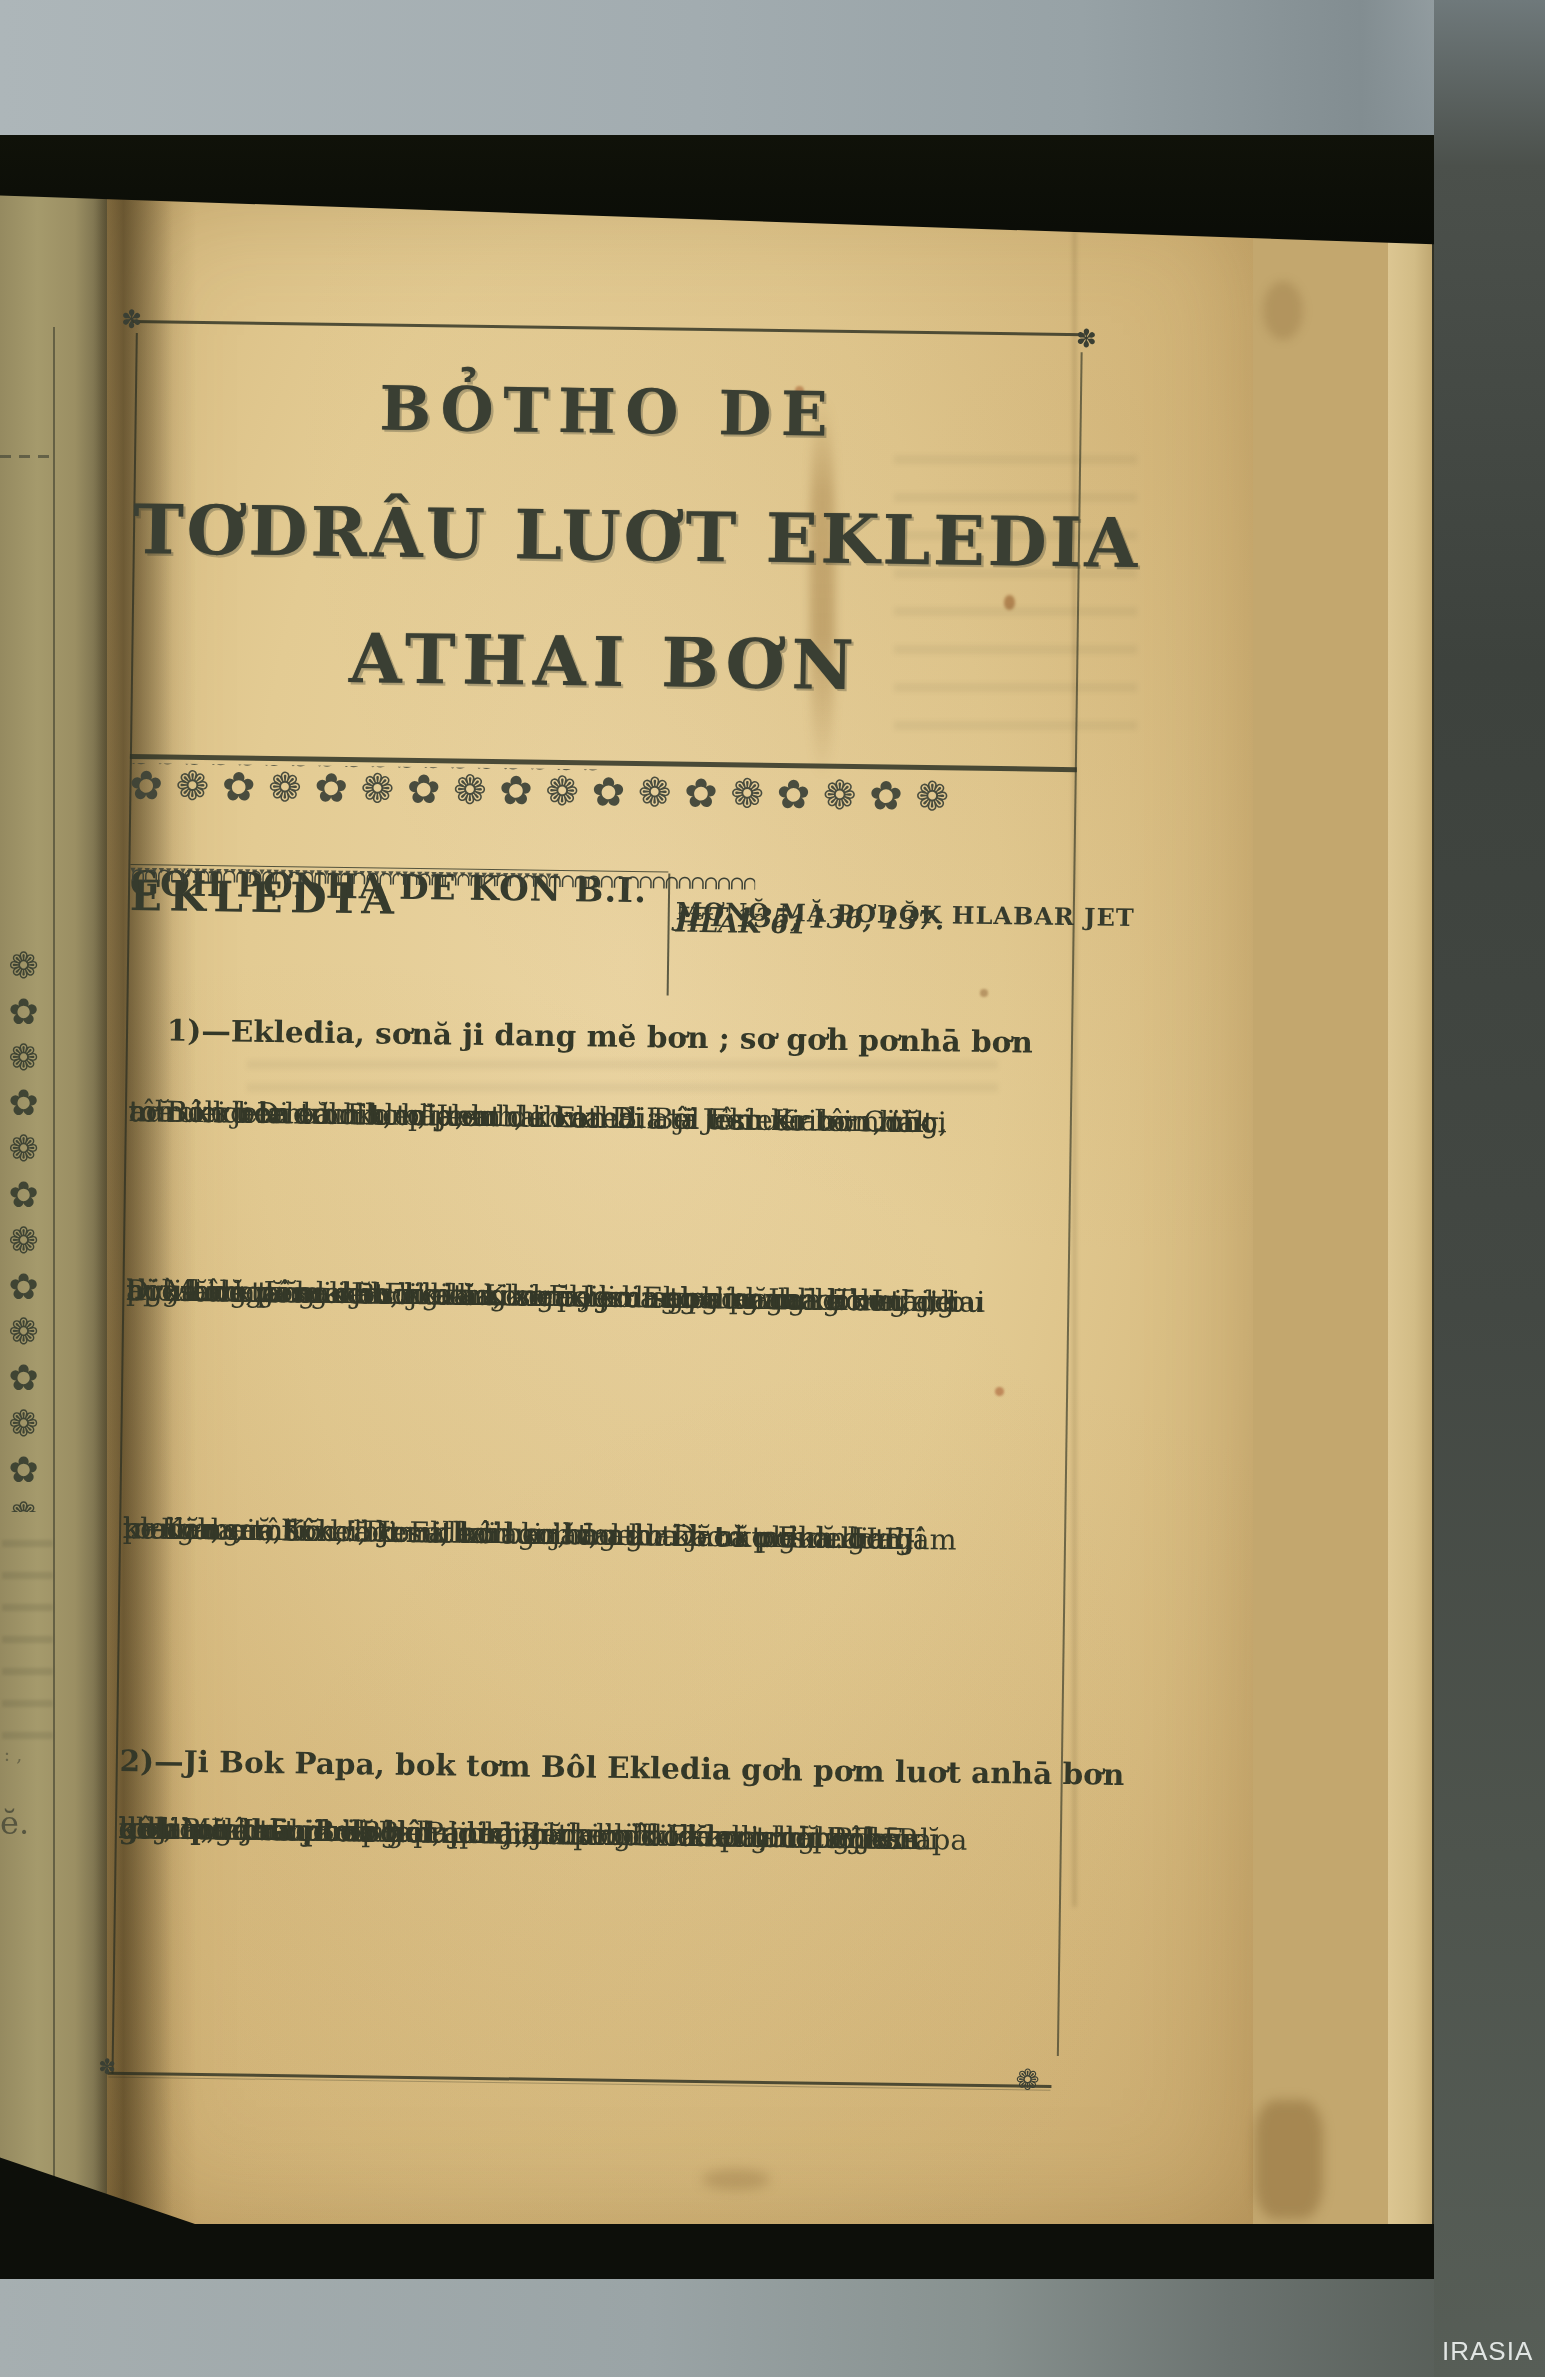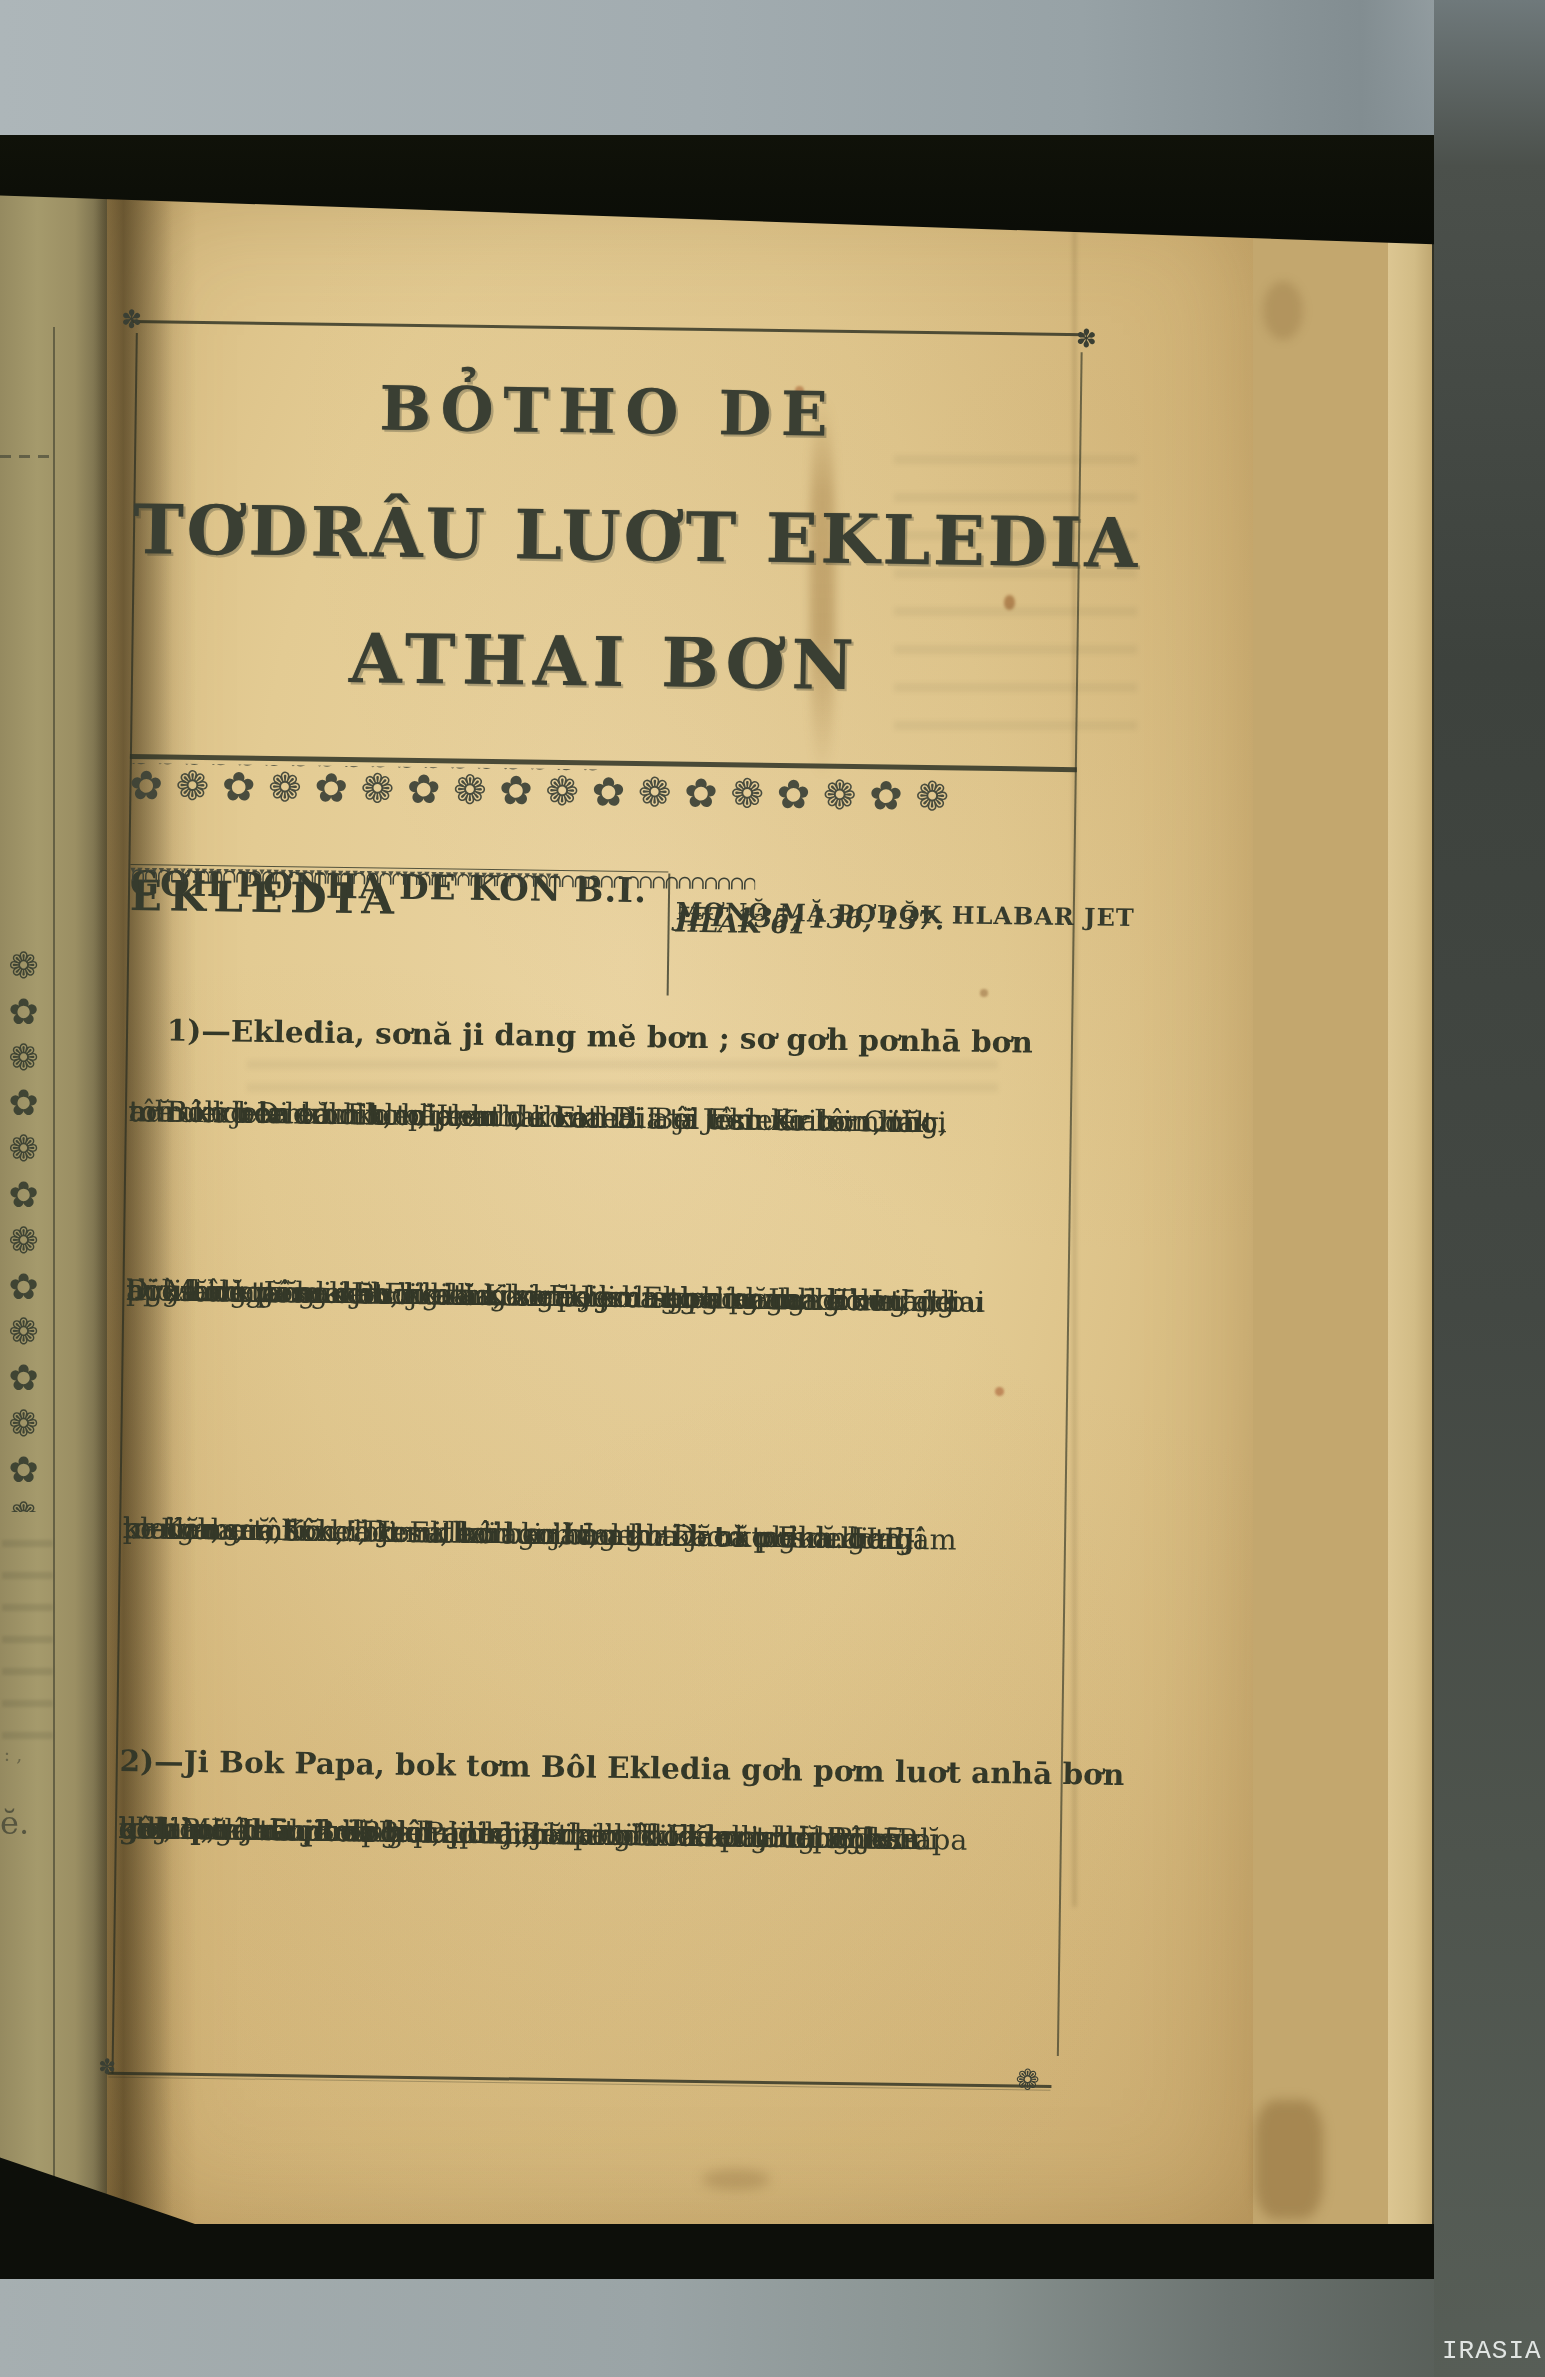--- a/index.html
+++ b/index.html
@@ -13,21 +13,21 @@
                linear-gradient(180deg,#aab3b6,#949fa4);}
   .bottom-strip{left:0;top:2275px;width:1448px;height:103px;
     background:linear-gradient(90deg,#a6afb1 0%,#9aa4a6 45%,#87918f 68%,#6b7370 85%,#585f59 100%);}
   .right-bg{left:1434px;top:0;width:111px;height:2378px;
     background:linear-gradient(180deg,#6f797b 0%,#4b504b 7%,#3d423d 28%,#434843 55%,#4e544d 78%,#575e57 100%);}
   .black-top{left:0;top:135px;width:1448px;height:112px;background:linear-gradient(180deg,#101209,#0a0c07);
     clip-path:polygon(0 0,100% 0,100% 98%,0 54%);}
   .black-bottom{left:0;top:2224px;width:1448px;height:55px;background:#0d0f0a;}
   .corner-wedge{left:0;top:2146px;width:195px;height:95px;background:#0d0f0a;
     clip-path:polygon(0 12%,100% 82%,100% 100%,0 100%);}
-  .watermark{left:1442px;top:2336px;font-family:Liberation Mono, monospace;
+  .watermark{left:1442px;top:2336px;font-family:Liberation Sans, sans-serif;
     font-size:26px;color:#e9edeb;letter-spacing:1px;opacity:.95;}
 
   
   .facing{left:0;top:141px;width:107px;height:2136px;
     background:linear-gradient(90deg,#958a60 0%,#a59a6c 35%,#9b8f63 70%,#7e7450 90%,#655c3e 100%);}
   .facing .fp-border{left:53px;top:186px;width:1.9px;height:1897px;background:rgba(42,44,31,.5);}
   .facing .fp-dashes{left:0;top:314px;width:51px;height:2.9px;opacity:.6;
     background:repeating-linear-gradient(90deg,#3a3d30 0 11.4px,transparent 11.4px 19px);}
   .fp-strip{left:0;top:804px;width:44px;height:567px;overflow:hidden;
     writing-mode:vertical-rl;text-orientation:upright;

